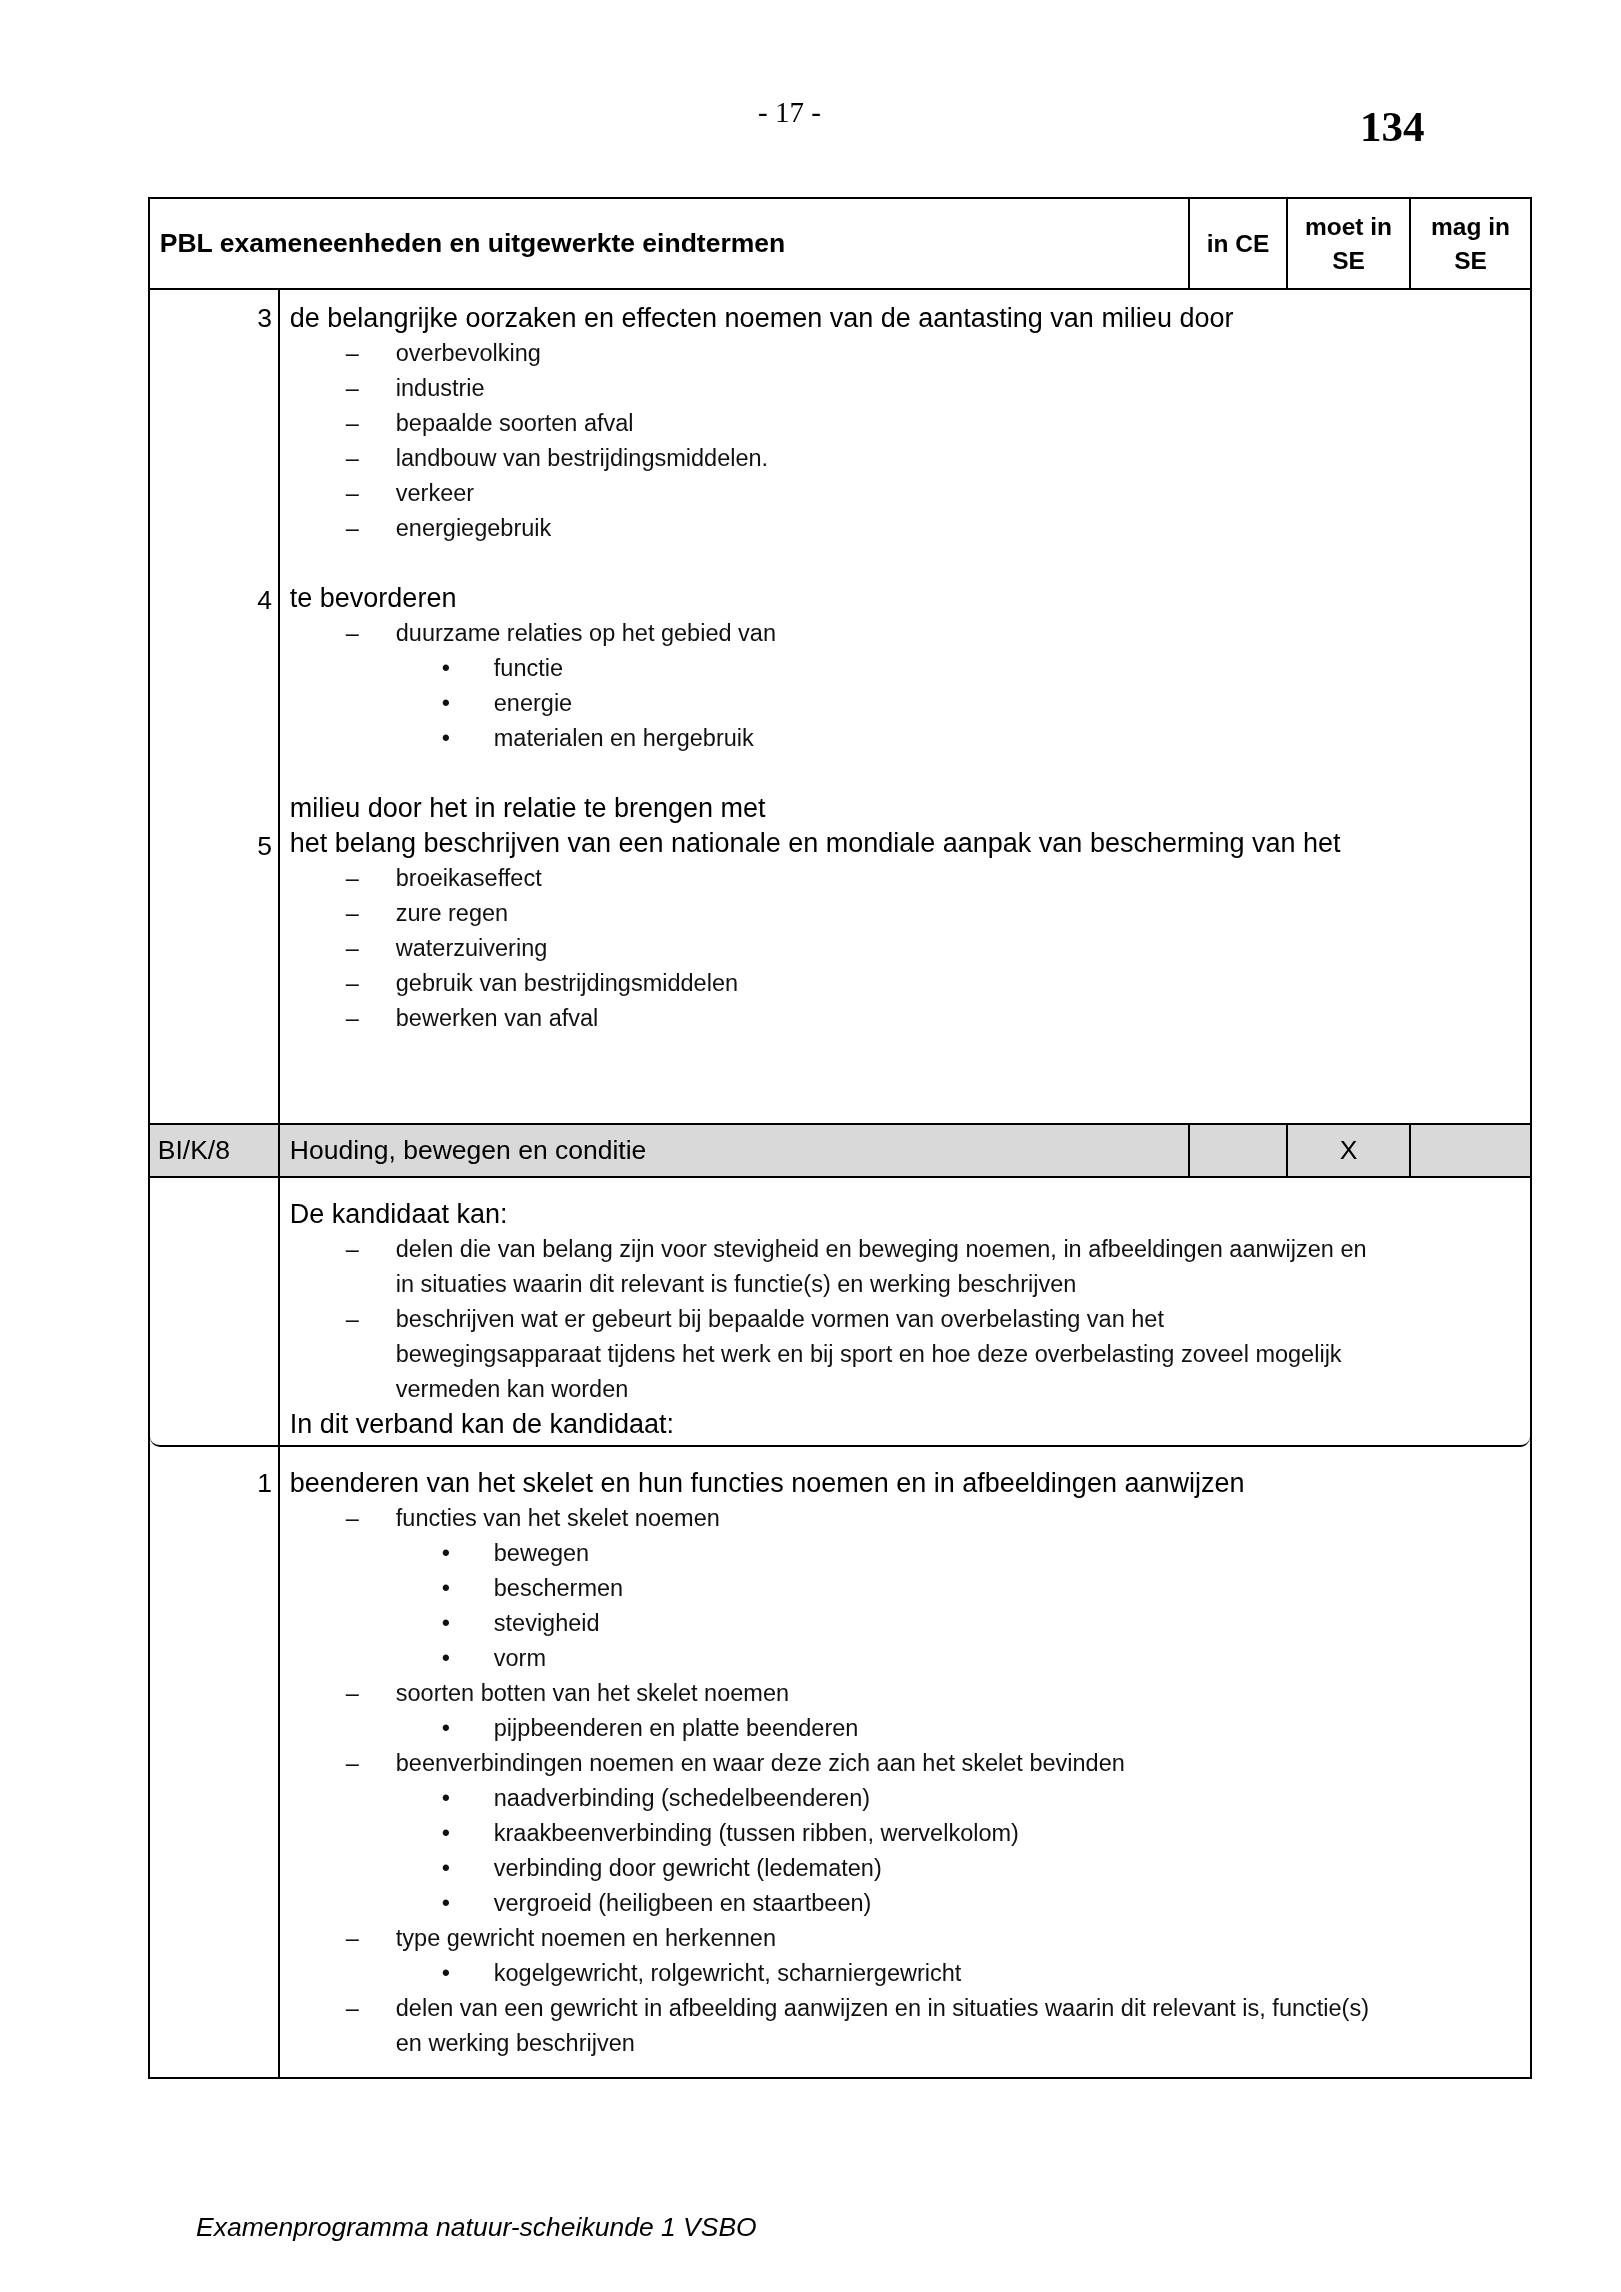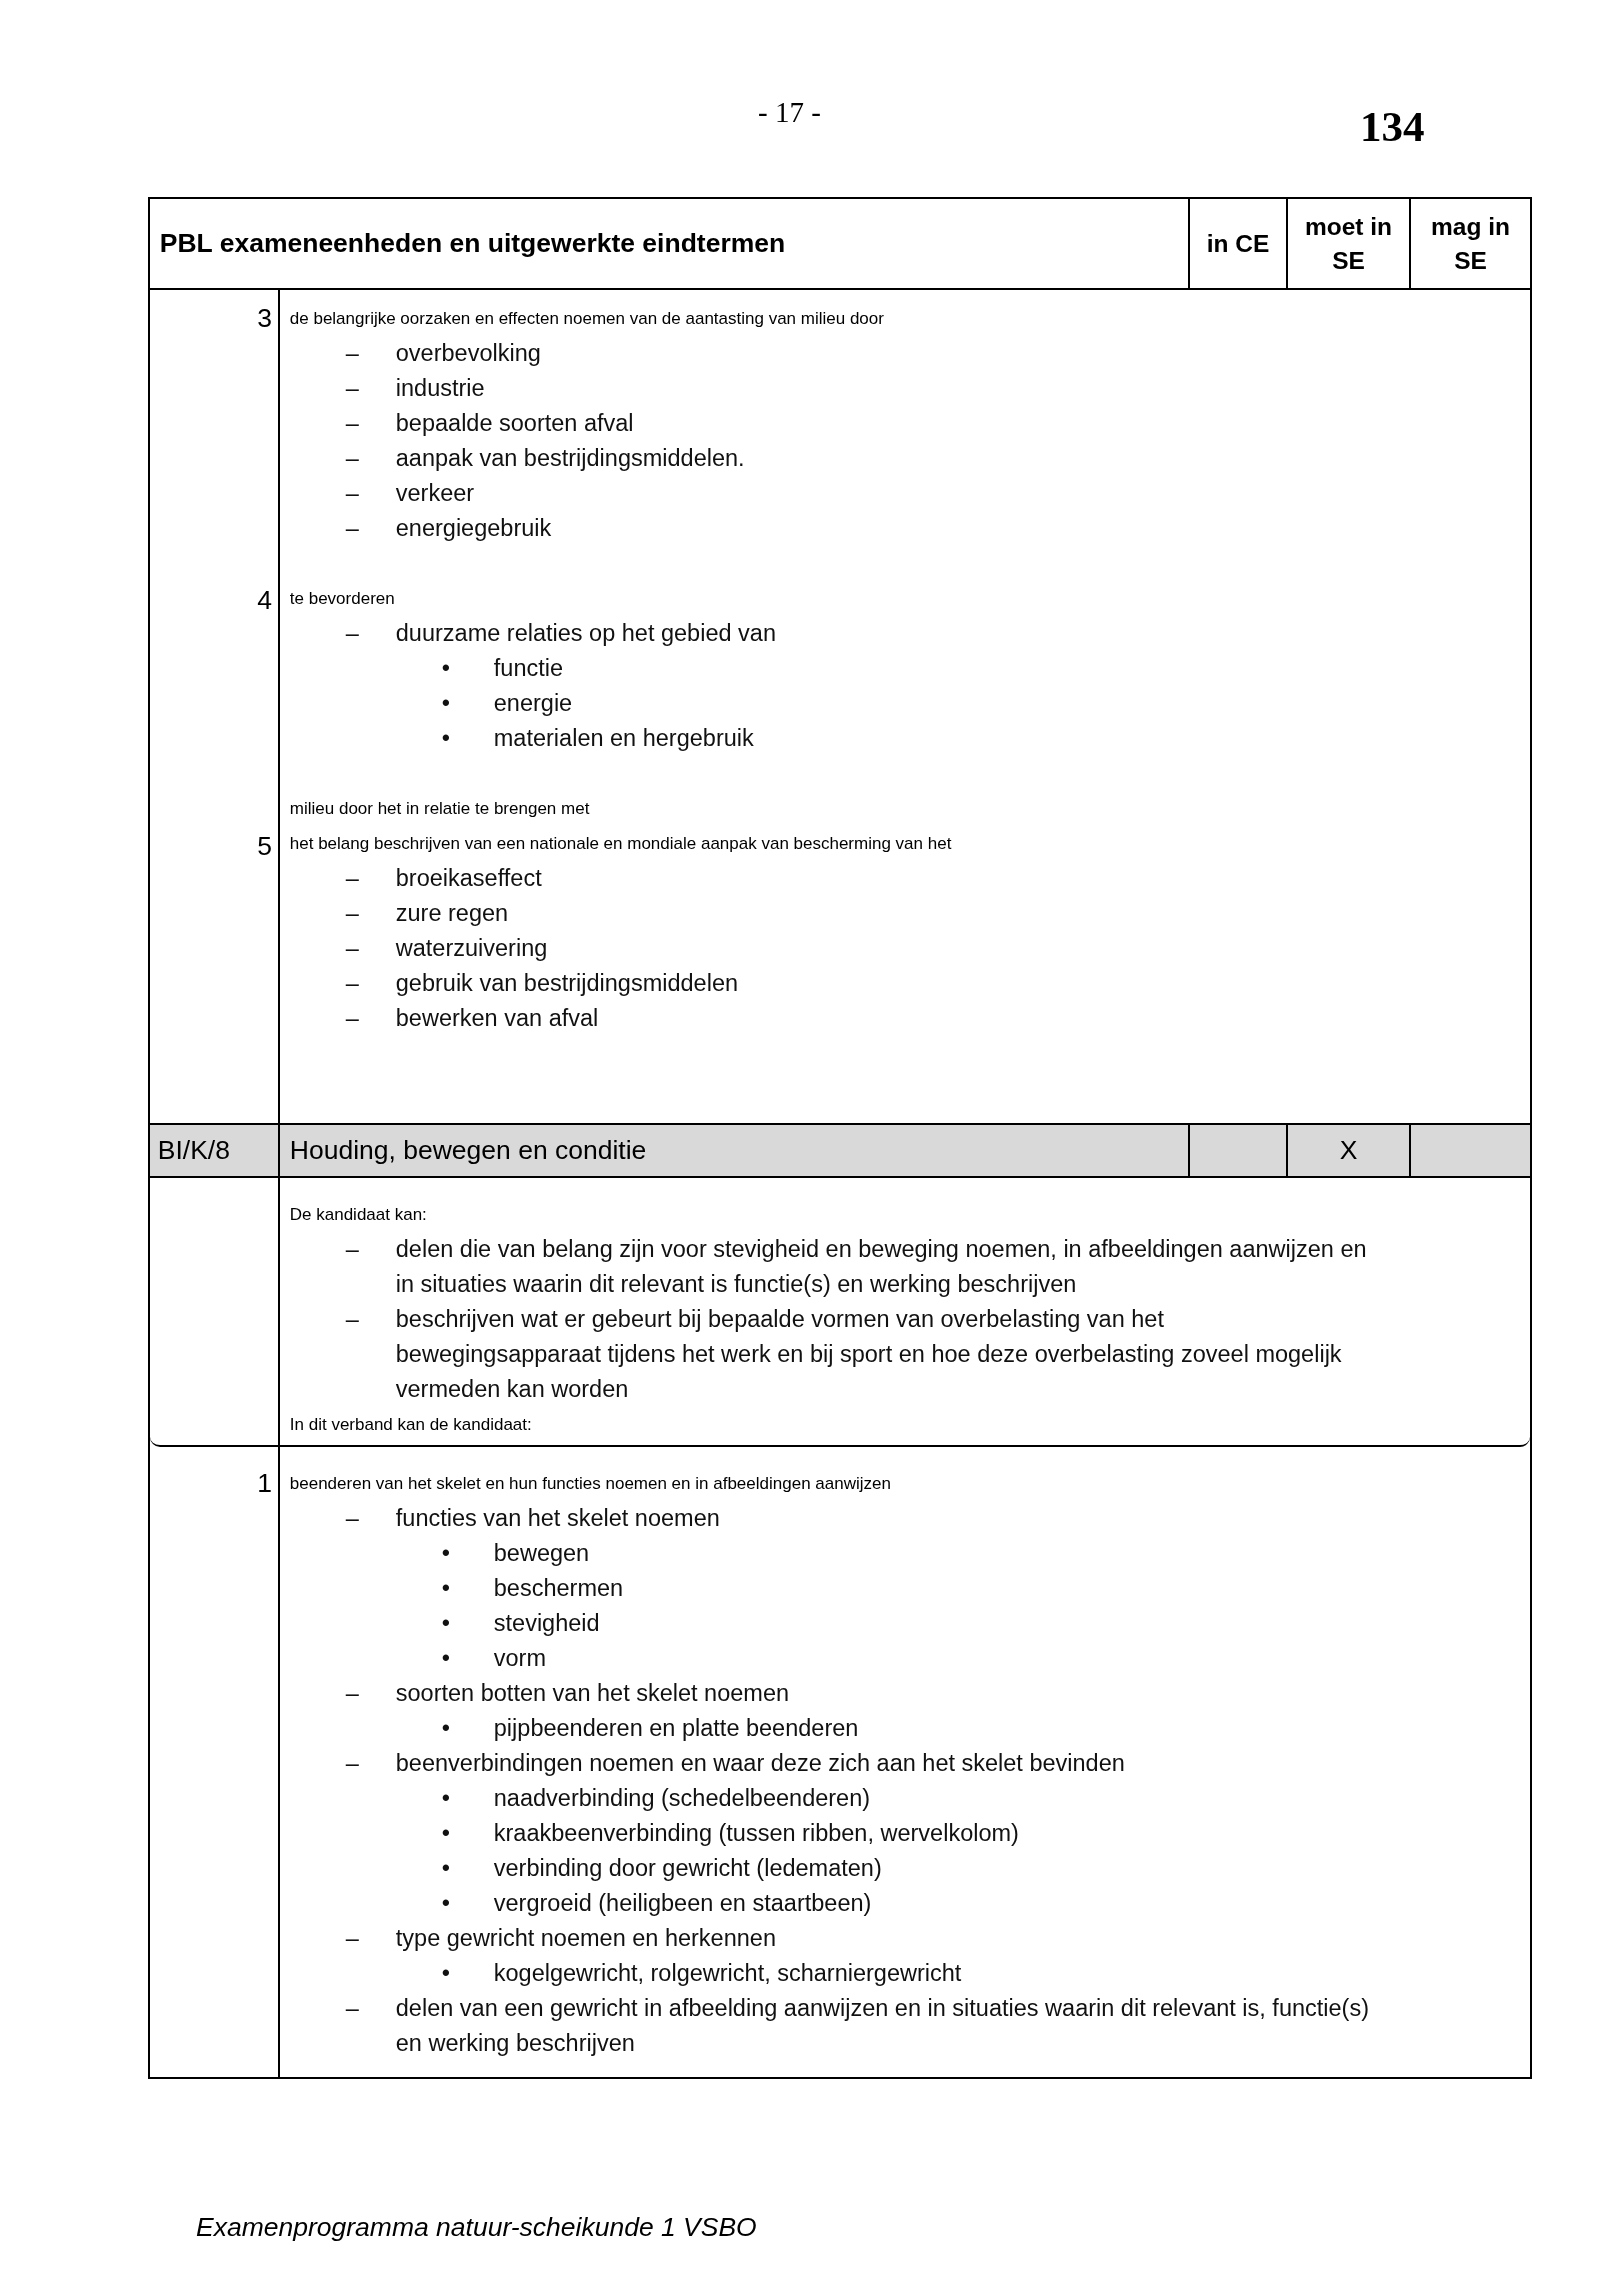--- a/index.html
+++ b/index.html
@@ -18,21 +18,21 @@
   .hdr .title { width:1040px; border-right:none; display:flex; align-items:center; padding-left:9.8px; font-weight:bold; font-size:26.5px; box-sizing:border-box; }
   .hdr .c3, .hdr .c4, .hdr .c5 { display:flex; align-items:center; justify-content:center; font-weight:bold; font-size:24.5px; line-height:34px; }
   .grey { height:55px; background:#d9d9d9; border-top:2px solid #000; border-bottom:2px solid #000; }
   .grey > div { display:flex; align-items:center; font-size:26.5px; }
   .grey .c1 { padding-left:7.8px; }
   .grey .c2 { padding-left:9.8px;text-align:center; }
   .grey .c3, .grey .c4, .grey .c5 { justify-content:center; }
   .body { line-height:35px; }
   .body .c1 { text-align:right; padding-right:5.9px; font-size:26.5px; }
   .body .c2 { padding-left:9.8px; padding-right:13.7px; font-size:26.5px; }
-  .item-title { font-size:17px; }
+  .item-title { font-size:27px; }
   .sub { position:relative; padding-left:106px; font-size:23.5px; color:#111; }
   .sub .dash { position:absolute; left:56px; top:0; }
   .bul { position:absolute; left:152px; top:0; }
   .subsub { position:relative; padding-left:204px; font-size:23.5px; color:#111; }
   .spacer { height:35px; }
   .footer { position:absolute; left:196px; top:2212px; font-style:italic; font-size:26.5px; }
 </style>
 </head>
 <body>
 
@@ -56,21 +56,21 @@
         <div style="height: 176px;"></div>
         <div class="spacer"></div>
         <div>5</div>
         <div style="height: 212px;"></div>
       </div>
     <div class="c2" style="padding-top:10.8px;" id="b1-content">
         <div class="item-title">de belangrijke oorzaken en effecten noemen van de aantasting van milieu door</div>
         <div class="sub"><span class="dash">–</span><span>overbevolking</span></div>
         <div class="sub"><span class="dash">–</span><span>industrie</span></div>
         <div class="sub"><span class="dash">–</span><span>bepaalde soorten afval</span></div>
-        <div class="sub"><span class="dash">–</span><span>aanpak van bestrijdingsmiddelen.</span></div>
+        <div class="sub"><span class="dash">–</span><span>landbouw van bestrijdingsmiddelen.</span></div>
         <div class="sub"><span class="dash">–</span><span>verkeer</span></div>
         <div class="sub"><span class="dash">–</span><span>energiegebruik</span></div>
         <div class="spacer"></div>
         <div class="item-title">te bevorderen</div>
         <div class="sub"><span class="dash">–</span><span>duurzame relaties op het gebied van</span></div>
         <div class="subsub"><span class="bul">•</span><span>functie</span></div>
         <div class="subsub"><span class="bul">•</span><span>energie</span></div>
         <div class="subsub"><span class="bul">•</span><span>materialen en hergebruik</span></div>
         <div class="spacer"></div>
         <div class="item-title">milieu door het in relatie te brengen met</div>

